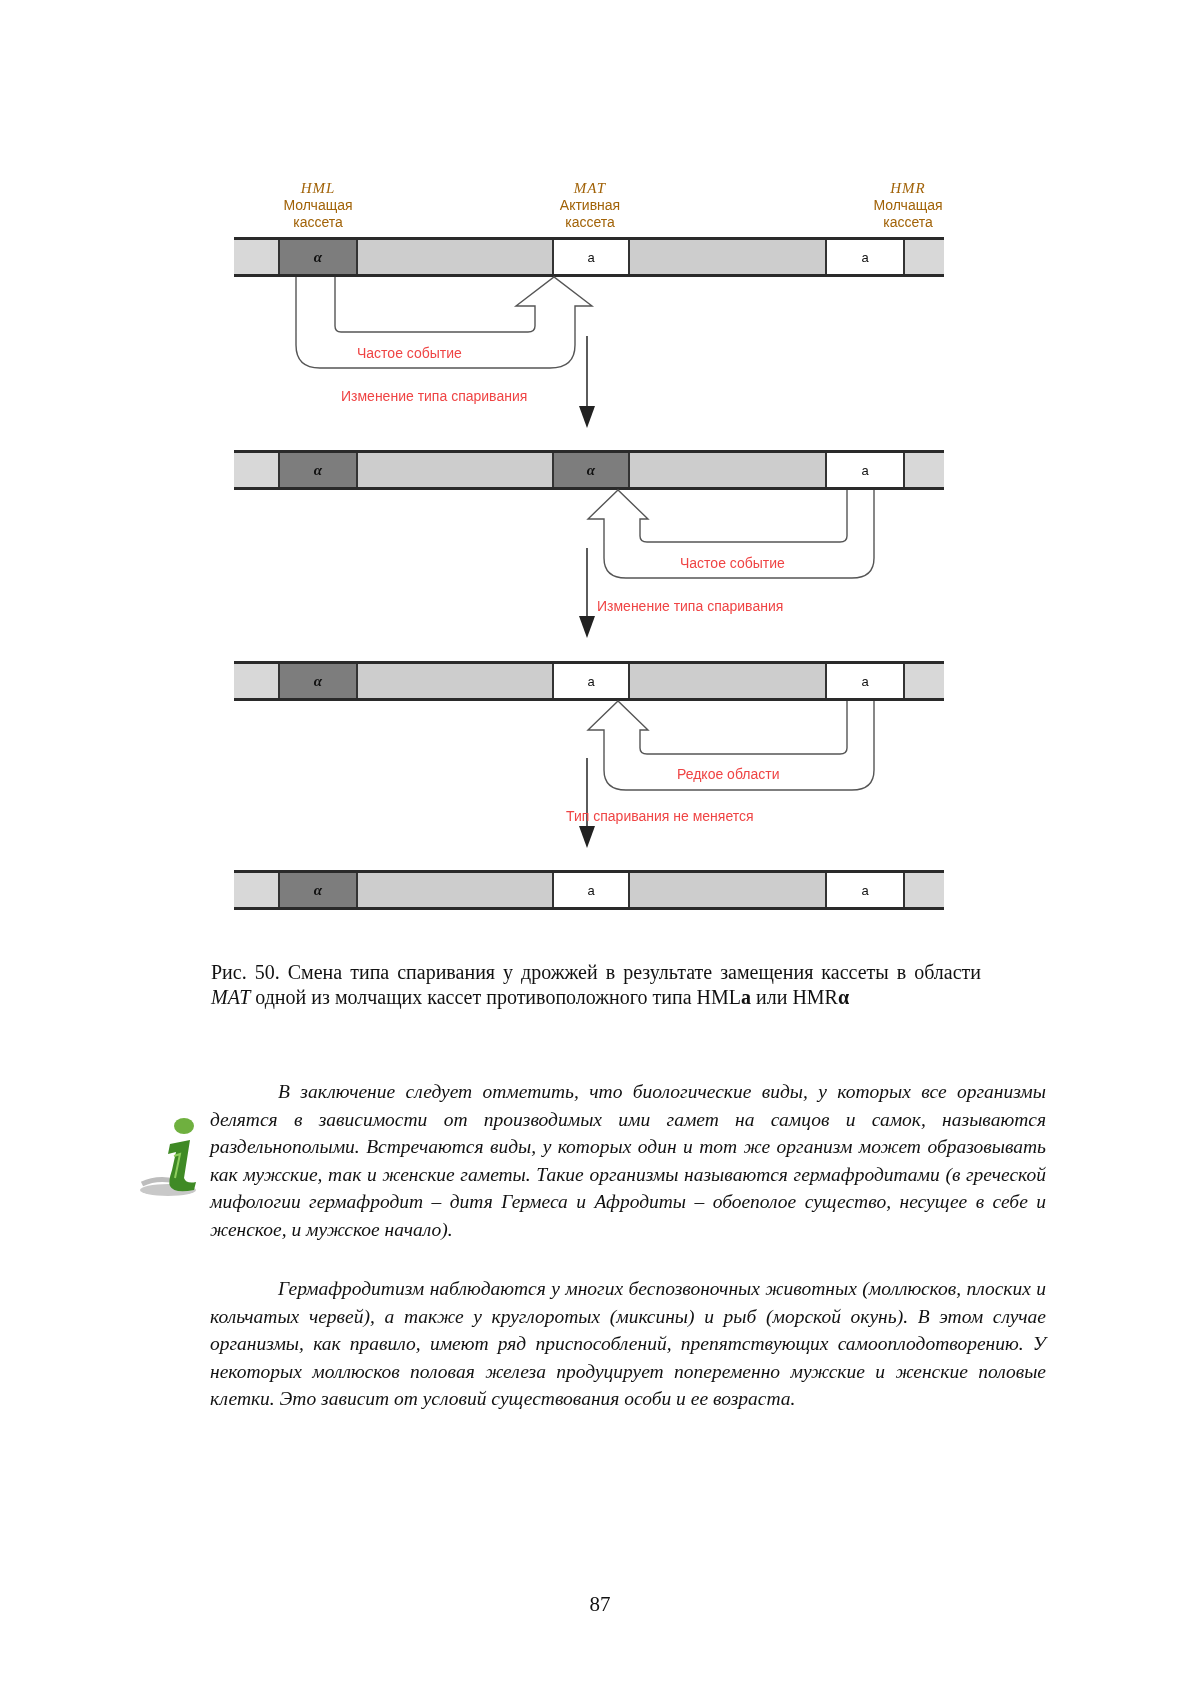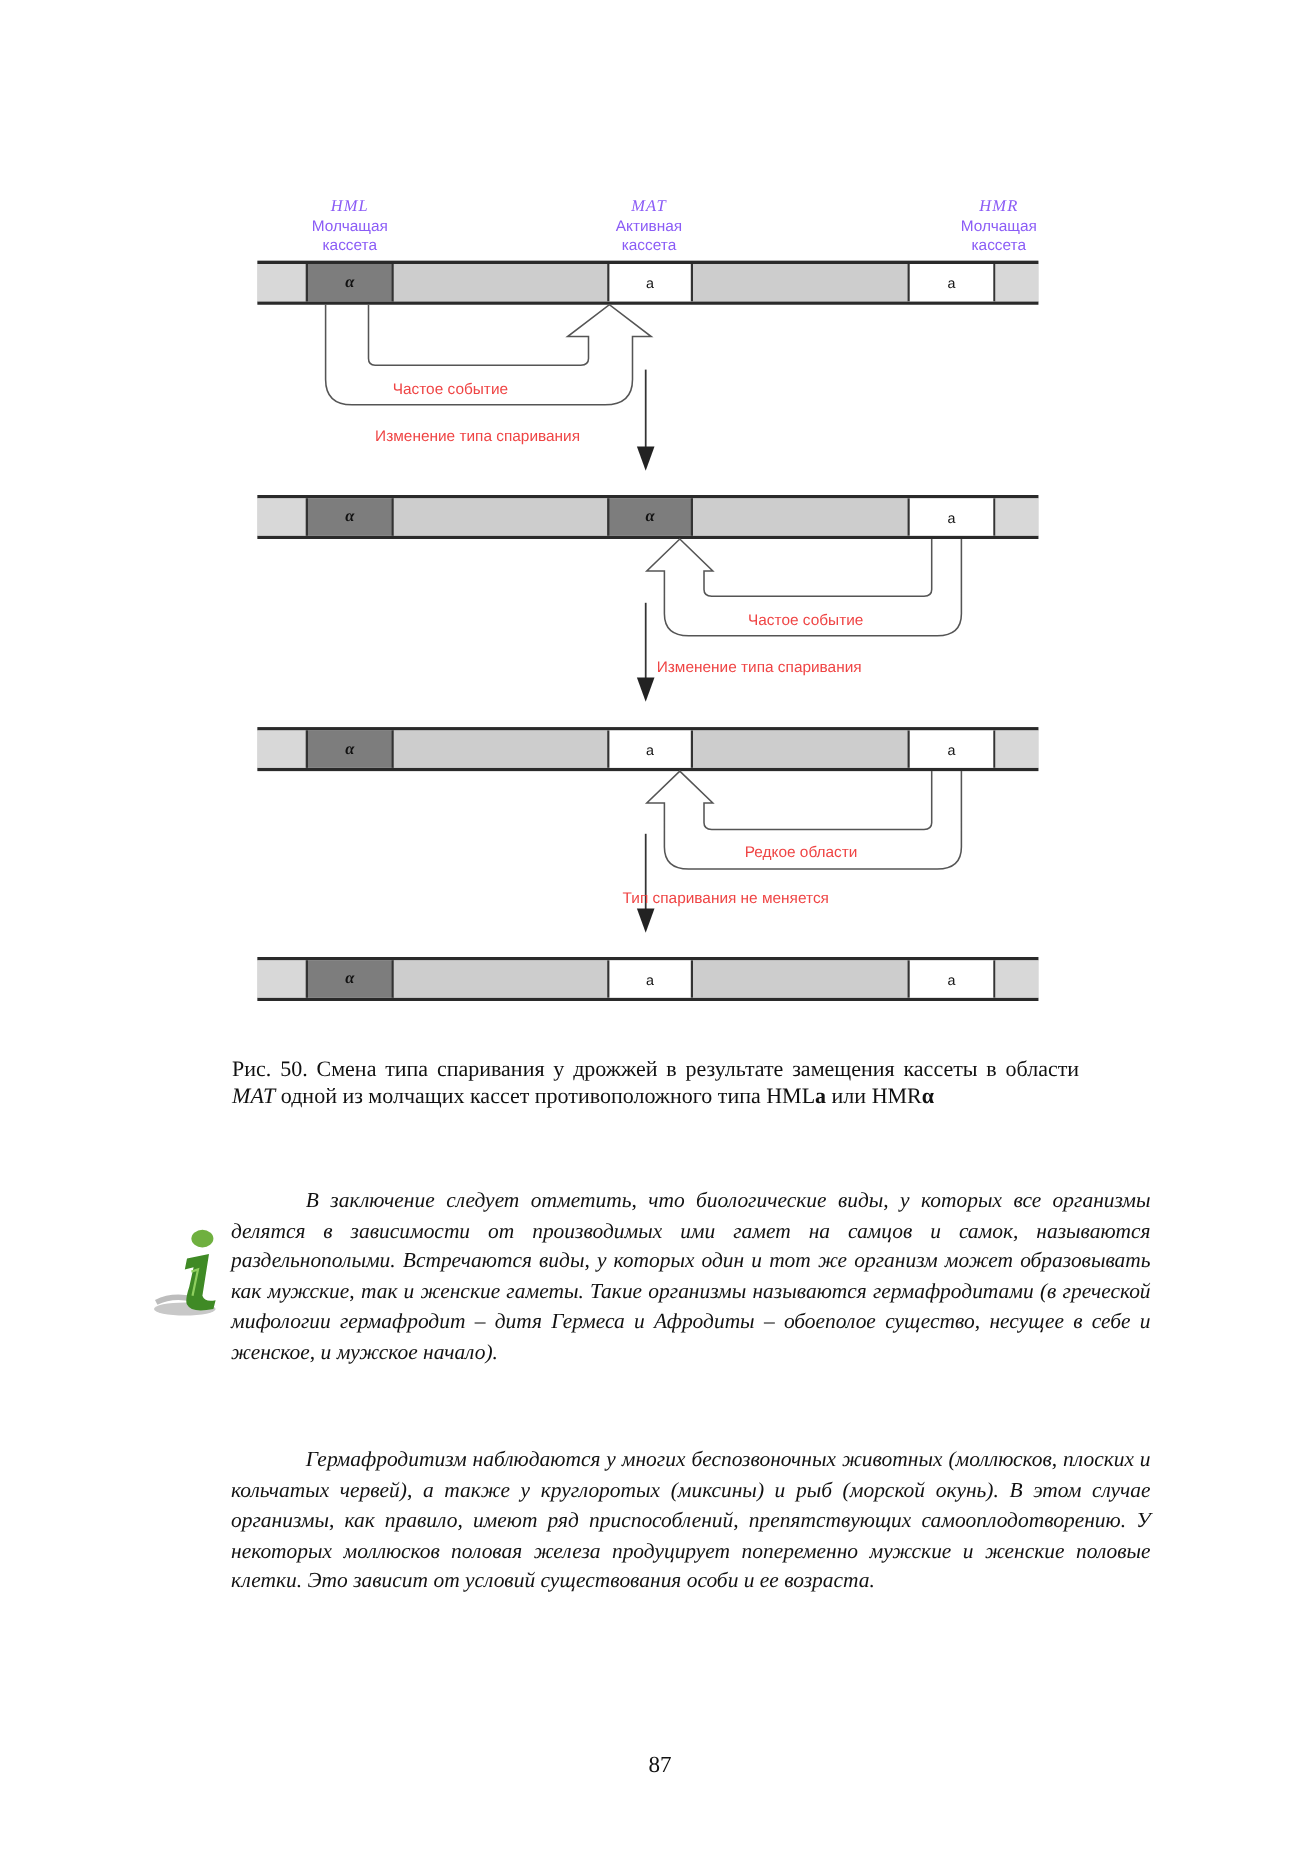--- a/index.html
+++ b/index.html
@@ -1,19 +1,19 @@
 <!DOCTYPE html>
 <html><head>
 <meta charset="utf-8">
 <style>
   html, body { margin: 0; padding: 0; background: #ffffff; }
   body { width: 1190px; height: 1684px; position: relative; overflow: hidden;
          font-family: "Liberation Serif", serif; color: #111; }
   .lbl { position: absolute; text-align: center; font-family: "Liberation Sans", sans-serif;
-         font-size: 14px; line-height: 17px; color: #8b5cf6; width: 120px; }
+         font-size: 14px; line-height: 17px; color: #a16207; width: 120px; }
   .lbl .it { font-family: "Liberation Serif", serif; font-style: italic; font-size: 15px; letter-spacing: 1px; display:block; }
   .bar { position: absolute; left: 234px; width: 710px; height: 34px;
          border-top: 3px solid #2a2a2a; border-bottom: 3px solid #2a2a2a;
          background: #cfcfcf; box-sizing: content-box; }
   .seg { position: absolute; top: 0; height: 34px; box-sizing: border-box;
          display: flex; align-items: center; justify-content: center;
          font-family: "Liberation Sans", sans-serif; font-size: 13px; color: #111; }
   .seg.light { background: #cdcdcd; }
   .seg.edge { background: #d8d8d8; }
   .seg.dark { background: #7d7d7d; border-left: 2px solid #333; border-right: 2px solid #333; font-style: italic; font-weight: bold; font-family: "Liberation Serif", serif; font-size: 15px; }
@@ -132,17 +132,17 @@
   <ellipse cx="30" cy="78" rx="28" ry="6" fill="#c8c8c8"></ellipse>
   <path d="M4 72 Q20 64 42 70" stroke="#bdbdbd" stroke-width="5" fill="none"></path>
   <ellipse cx="46" cy="14" rx="10" ry="8" fill="#6fb03f"></ellipse>
   <path d="M32 32 L52 28 L46 66 Q48 72 58 70 L56 78 Q36 82 32 74 Q30 70 34 58 L38 40 L30 42 Z" fill="#3f8a25"></path>
   <path d="M36 44 L42 42 L37 66" stroke="#8fcf5f" stroke-width="2" fill="none"></path>
 </svg>
 
 <div class="para" style="top:1078px;">
   <span class="indent"></span><span>В заключение следует отметить, что биологические виды, у которых все организмы делятся в зависимости от производимых ими гамет на самцов и самок, называются раздельнополыми. Встречаются виды, у которых один и тот же организм может образовывать как мужские, так и женские гаметы. Такие организмы называются гермафродитами (в греческой мифологии гермафродит –  дитя Гермеса и Афродиты – обоеполое существо, несущее в себе и женское, и мужское начало).</span>
 </div>
-<div class="para" style="top:1275px;margin-top:39px;">
+<div class="para" style="top:1275px;">
   <span class="indent"></span><span>Гермафродитизм  наблюдаются у многих беспозвоночных животных (моллюсков, плоских и кольчатых червей), а также у круглоротых (миксины) и рыб (морской окунь). В этом случае организмы, как правило, имеют ряд приспособлений, препятствующих самооплодотворению. У некоторых моллюсков половая железа продуцирует попеременно мужские и женские половые клетки. Это зависит от условий существования особи и ее возраста.</span>
 </div>
 
 <div class="pagenum">87</div>
 
 </body></html>

